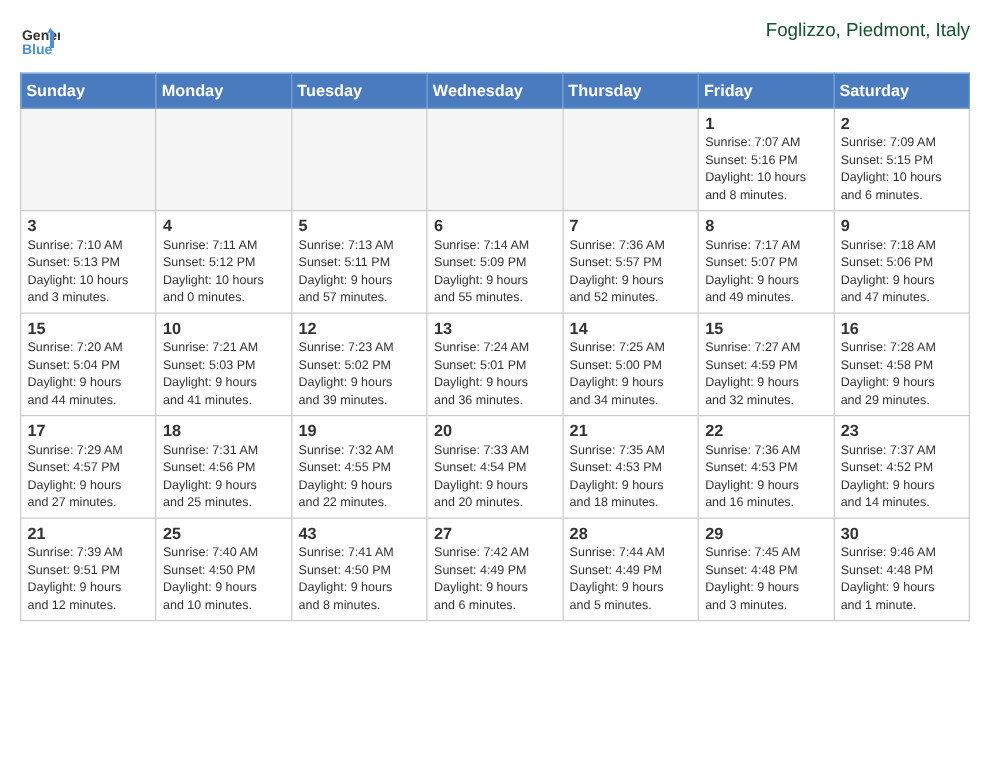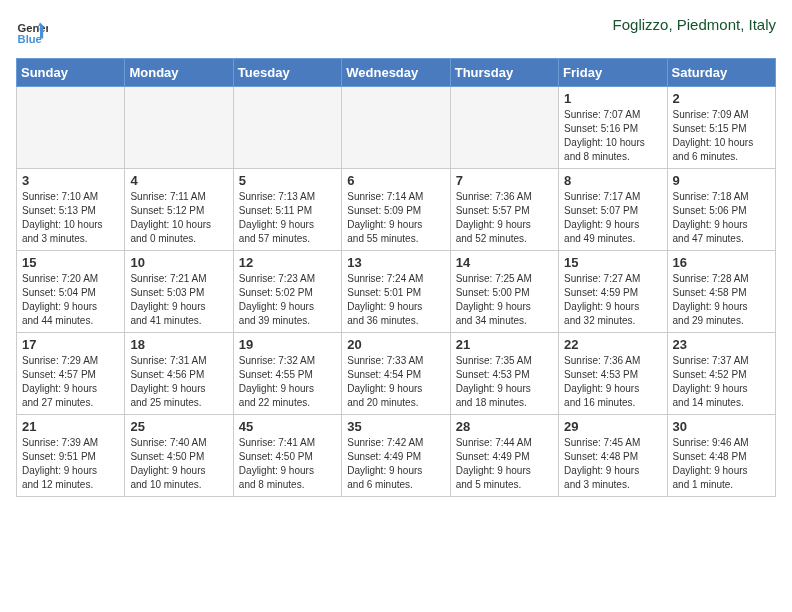--- a/index.html
+++ b/index.html
@@ -287,28 +287,28 @@
           <div class="cell-text">and 12 minutes.</div>
         </td>
         <td>
           <span class="day-number">25</span>
           <div class="cell-text">Sunrise: 7:40 AM</div>
           <div class="cell-text">Sunset: 4:50 PM</div>
           <div class="cell-text">Daylight: 9 hours</div>
           <div class="cell-text">and 10 minutes.</div>
         </td>
         <td>
-          <span class="day-number">45</span>
+          <span class="day-number">43</span>
           <div class="cell-text">Sunrise: 7:41 AM</div>
           <div class="cell-text">Sunset: 4:50 PM</div>
           <div class="cell-text">Daylight: 9 hours</div>
           <div class="cell-text">and 8 minutes.</div>
         </td>
         <td>
-          <span class="day-number">35</span>
+          <span class="day-number">27</span>
           <div class="cell-text">Sunrise: 7:42 AM</div>
           <div class="cell-text">Sunset: 4:49 PM</div>
           <div class="cell-text">Daylight: 9 hours</div>
           <div class="cell-text">and 6 minutes.</div>
         </td>
         <td>
           <span class="day-number">28</span>
           <div class="cell-text">Sunrise: 7:44 AM</div>
           <div class="cell-text">Sunset: 4:49 PM</div>
           <div class="cell-text">Daylight: 9 hours</div>

